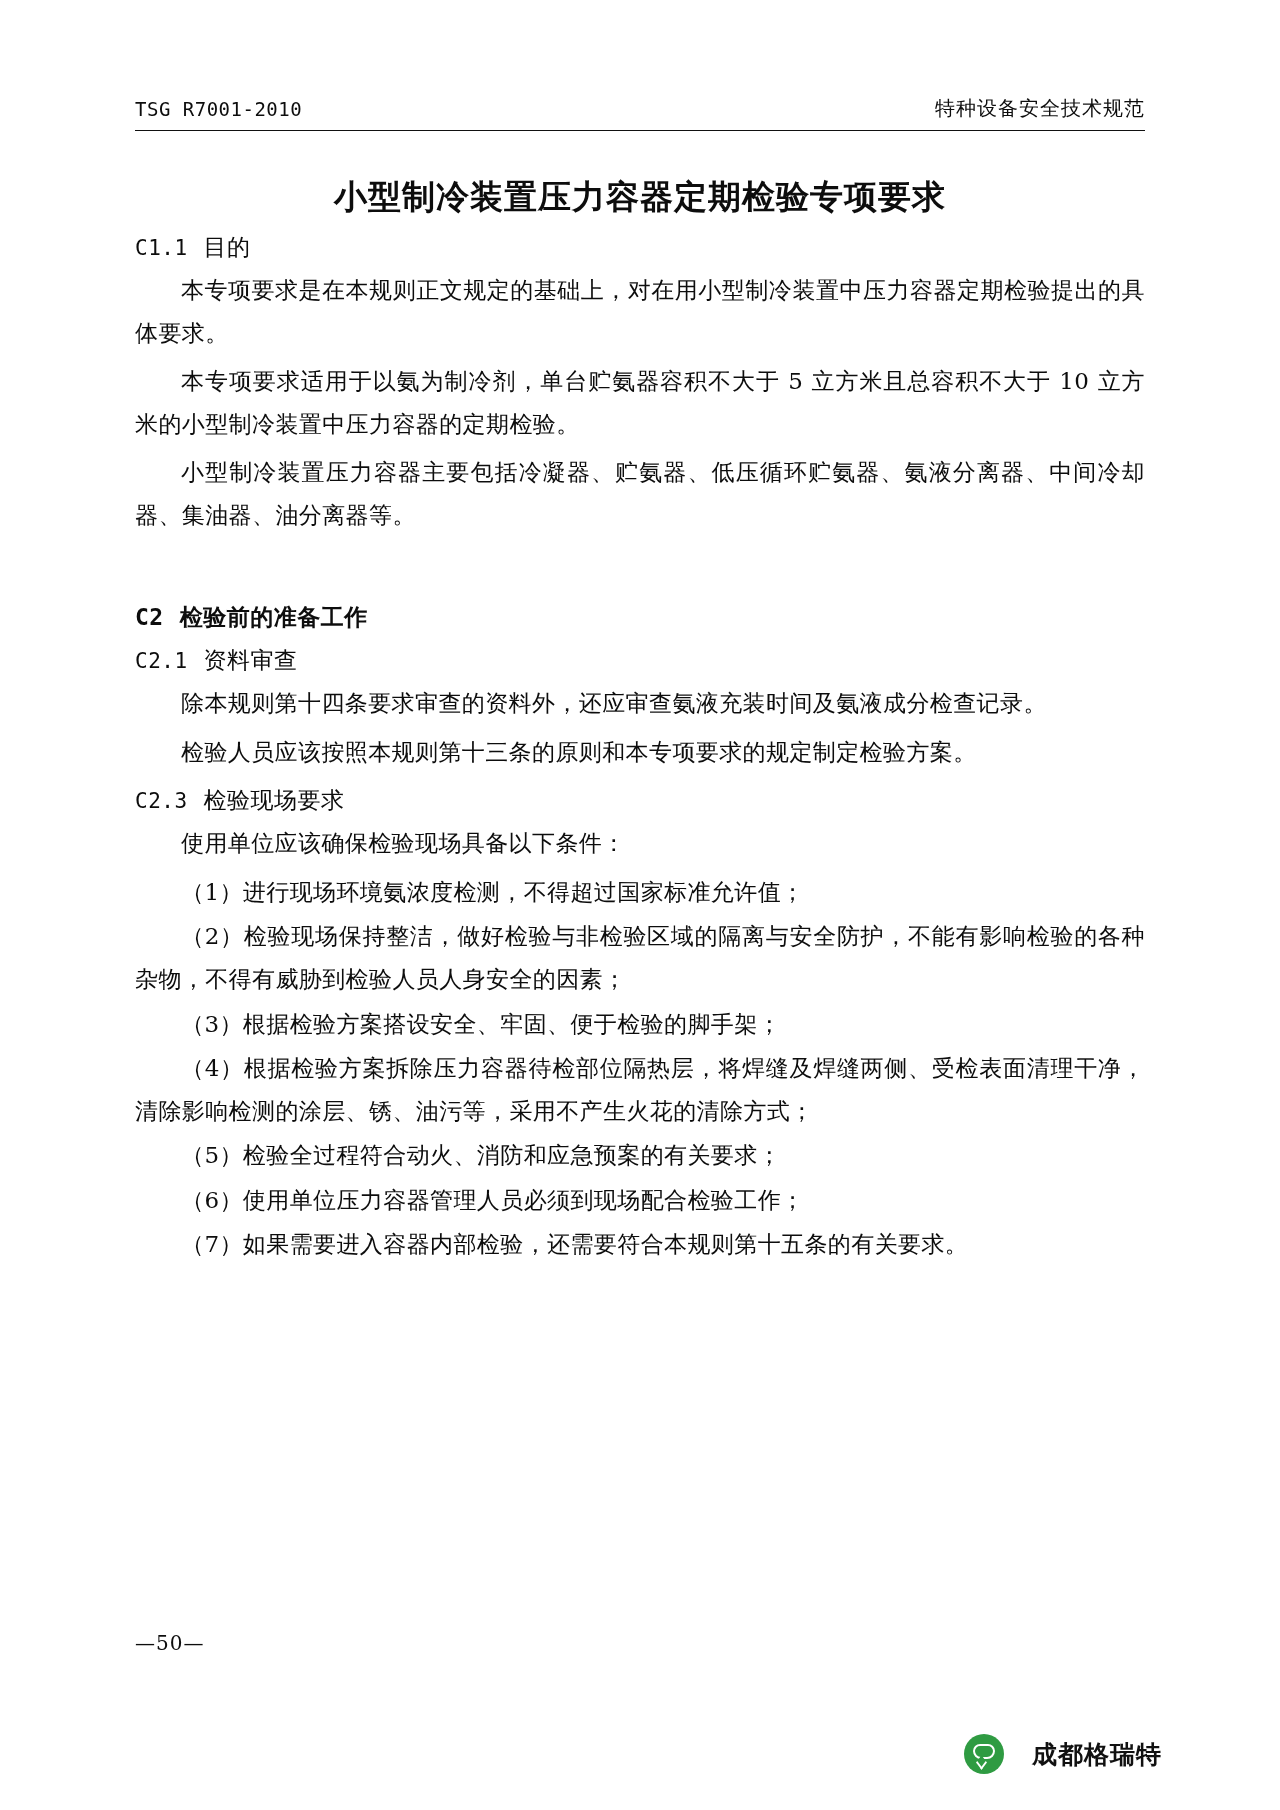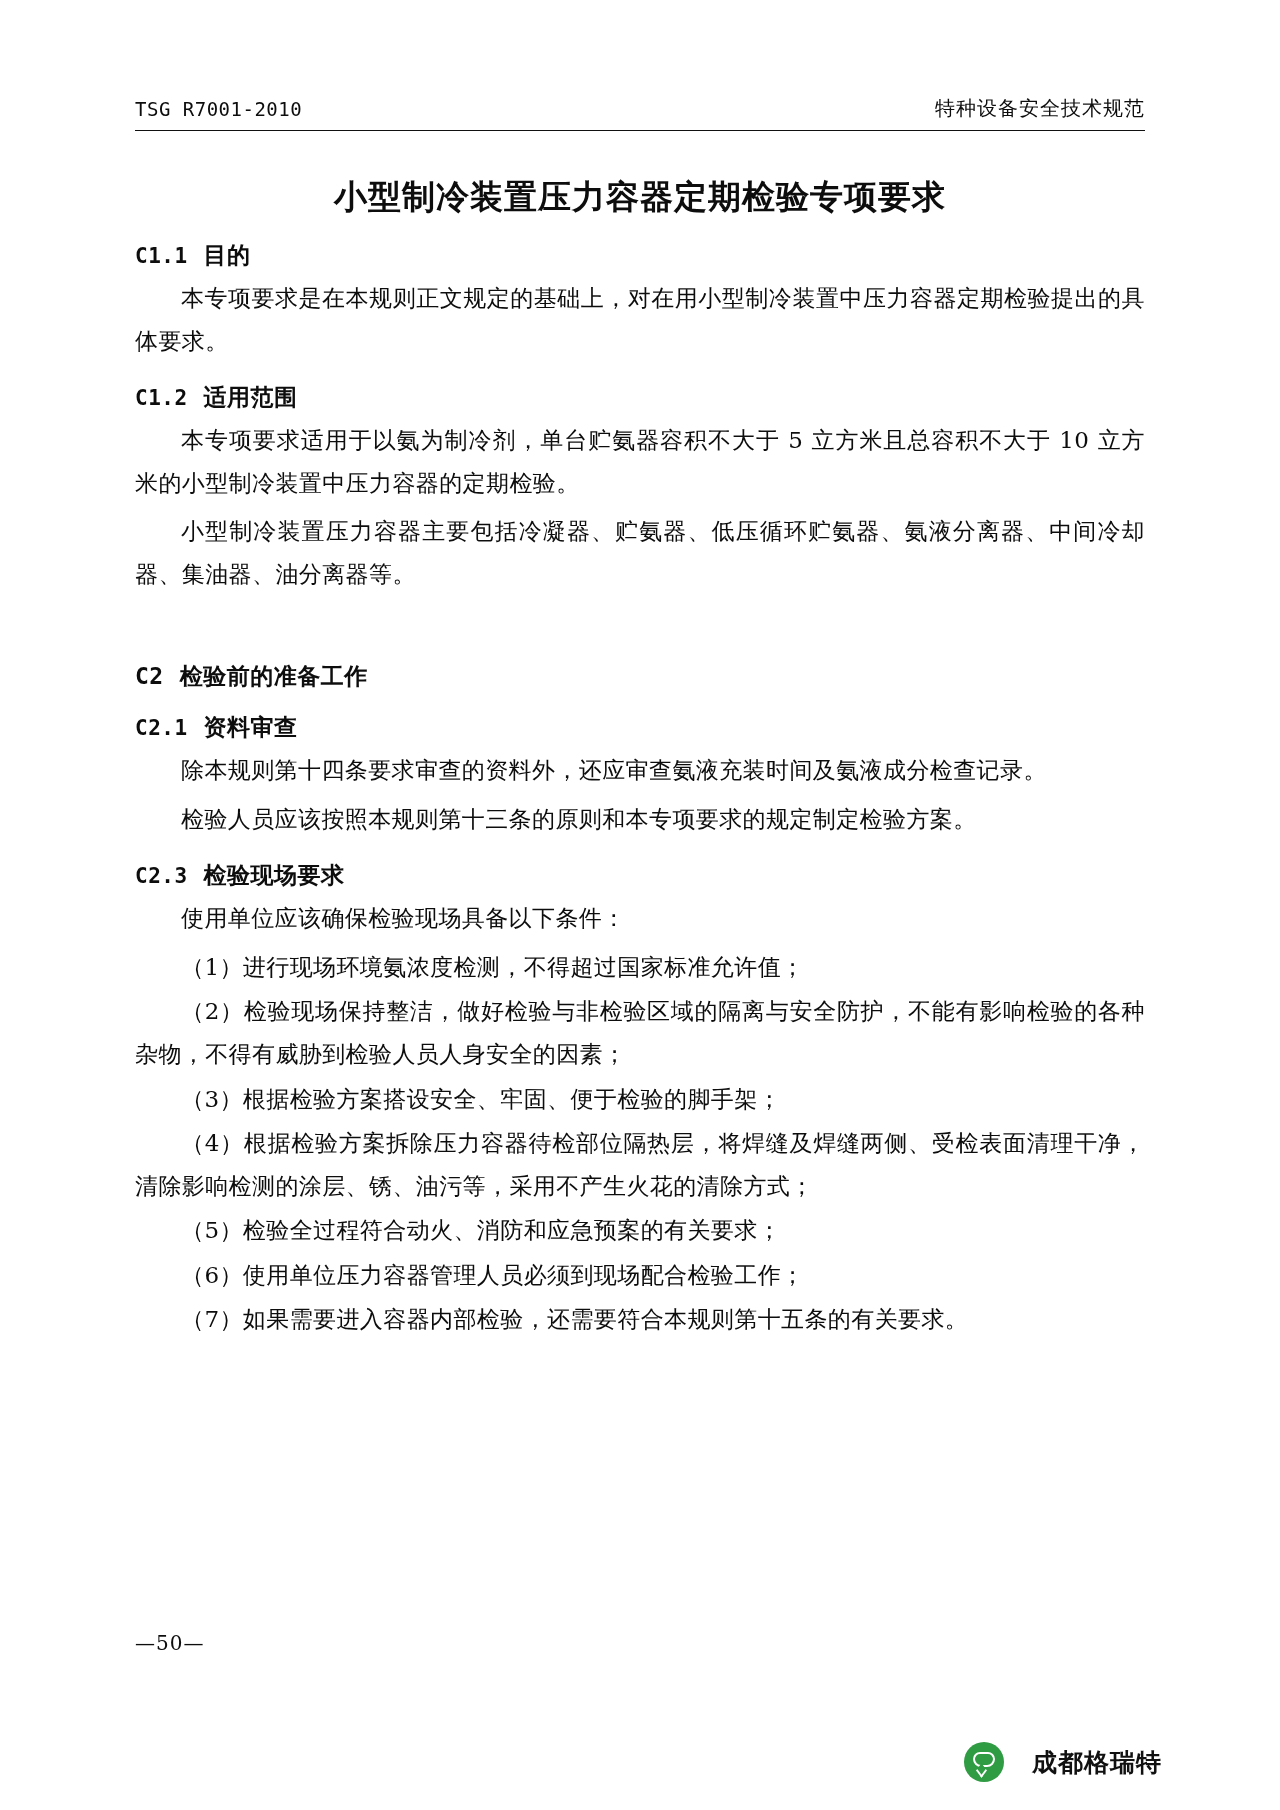--- a/index.html
+++ b/index.html
@@ -66,24 +66,23 @@
     margin-bottom: 6px;
   }
   .section-head .num {
     font-family: "DejaVu Sans Mono", "Liberation Mono", monospace;
     font-weight: bold;
     margin-right: 16px;
   }
   .sub-head {
     font-family: "DejaVu Serif", "Liberation Serif", serif;
     font-size: 23px;
-    margin-top: 20px;
+    margin-top: 12px;
     margin-bottom: 4px;
     letter-spacing: 0.5px;
-    font-weight: bold;
   }
   .sub-head .num {
     font-family: "DejaVu Sans Mono", "Liberation Mono", monospace;
     font-size: 21px;
     margin-right: 16px;
   }
   p.para {
     font-family: "DejaVu Serif", "Liberation Serif", serif;
     font-size: 23px;
     line-height: 1.85;
@@ -109,21 +108,21 @@
     position: absolute;
     left: 135px;
     top: 1631px;
     font-family: "DejaVu Serif", "Liberation Serif", serif;
     font-size: 20px;
     letter-spacing: 1px;
   }
   .watermark {
     position: absolute;
     right: 118px;
-    bottom: 28px;
+    bottom: 36px;
     display: flex;
     align-items: center;
     gap: 28px;
   }
   .wm-logo {
     width: 40px;
     height: 40px;
     border-radius: 50%;
     background: #2f9b42;
     position: relative;
@@ -173,23 +172,20 @@
     </div>
 
     <div class="doc-title">小型制冷装置压力容器定期检验专项要求</div>
 
 
     <div class="sub-head">
       <span class="num">C1.1</span><span>目的</span>
     </div>
     <p class="para">本专项要求是在本规则正文规定的基础上，对在用小型制冷装置中压力容器定期检验提出的具体要求。</p>
 
-    <div class="sub-head">
-      <span class="num">C1.2</span><span>适用范围</span>
-    </div>
     <p class="para">本专项要求适用于以氨为制冷剂，单台贮氨器容积不大于 5 立方米且总容积不大于 10 立方米的小型制冷装置中压力容器的定期检验。</p>
     <p class="para">小型制冷装置压力容器主要包括冷凝器、贮氨器、低压循环贮氨器、氨液分离器、中间冷却器、集油器、油分离器等。</p>
 
     <div class="gap"></div>
 
     <div class="section-head">
       <span class="num">C2</span><span>检验前的准备工作</span>
     </div>
 
     <div class="sub-head">

